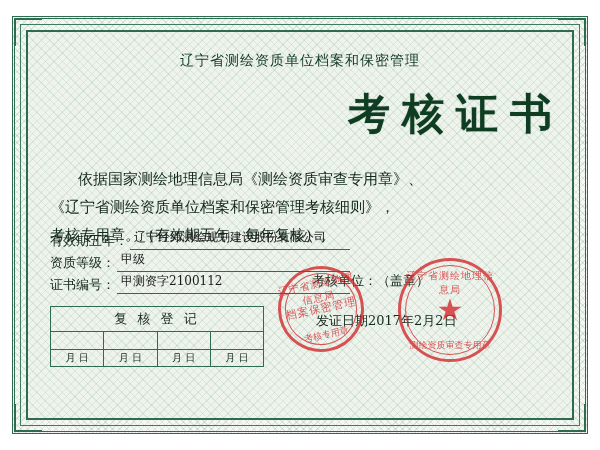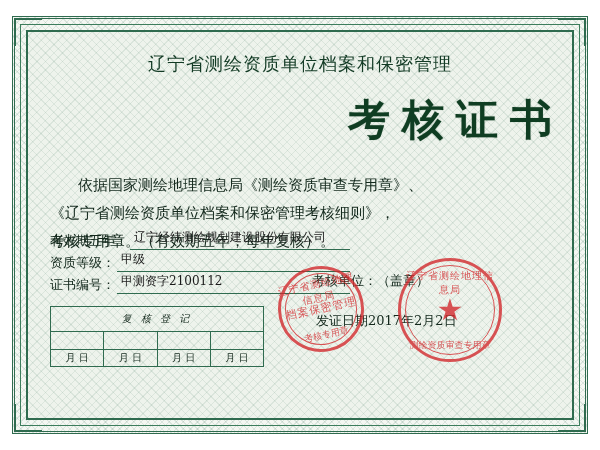--- a/index.html
+++ b/index.html
@@ -92,21 +92,21 @@
     position: absolute;
     left: 36px;
     top: 40px;
     width: 528px;
     height: 370px;
   }
 
   .subtitle {
     text-align: center;
     font-family: "DejaVu Serif", serif;
-    font-size: 18px;
+    font-size: 14px;
     letter-spacing: 1px;
     color: #123a24;
     margin-top: 12px;
   }
 
   .main-title {
     text-align: right;
     font-family: "DejaVu Serif", serif;
     font-size: 42px;
     font-weight: bold;
@@ -174,22 +174,21 @@
   }
   .review-table td {
     border: 1px solid #2f6b4f;
     text-align: center;
     height: 17px;
     padding: 0;
   }
   .review-table td.head {
     height: 24px;
     letter-spacing: 3px;
-    font-size: 10px;
-    font-style: italic;
+    font-size: 13px;
   }
   .review-table td.mini {
     font-size: 10px;
     height: 16px;
   }
 
   
   .sign-block {
     position: absolute;
     right: 16px;

